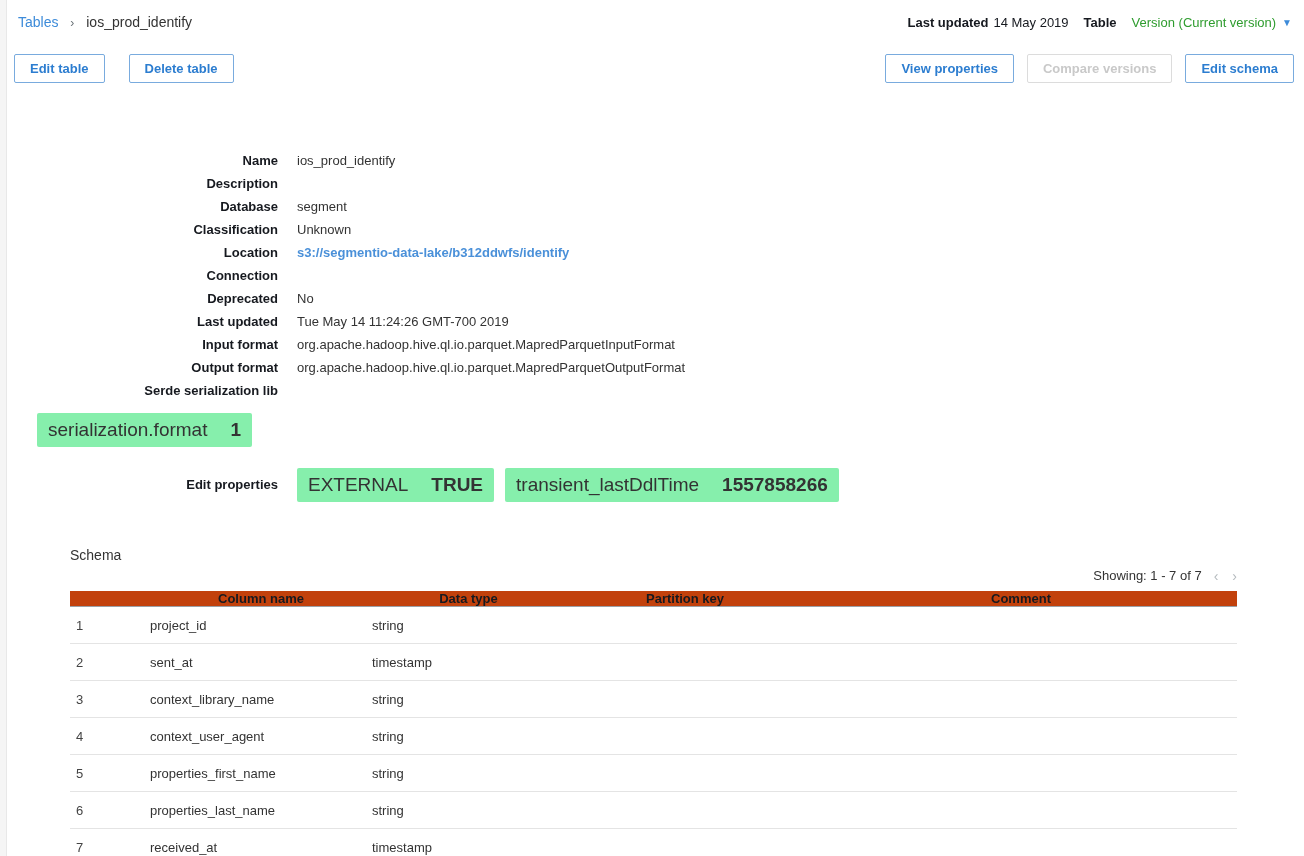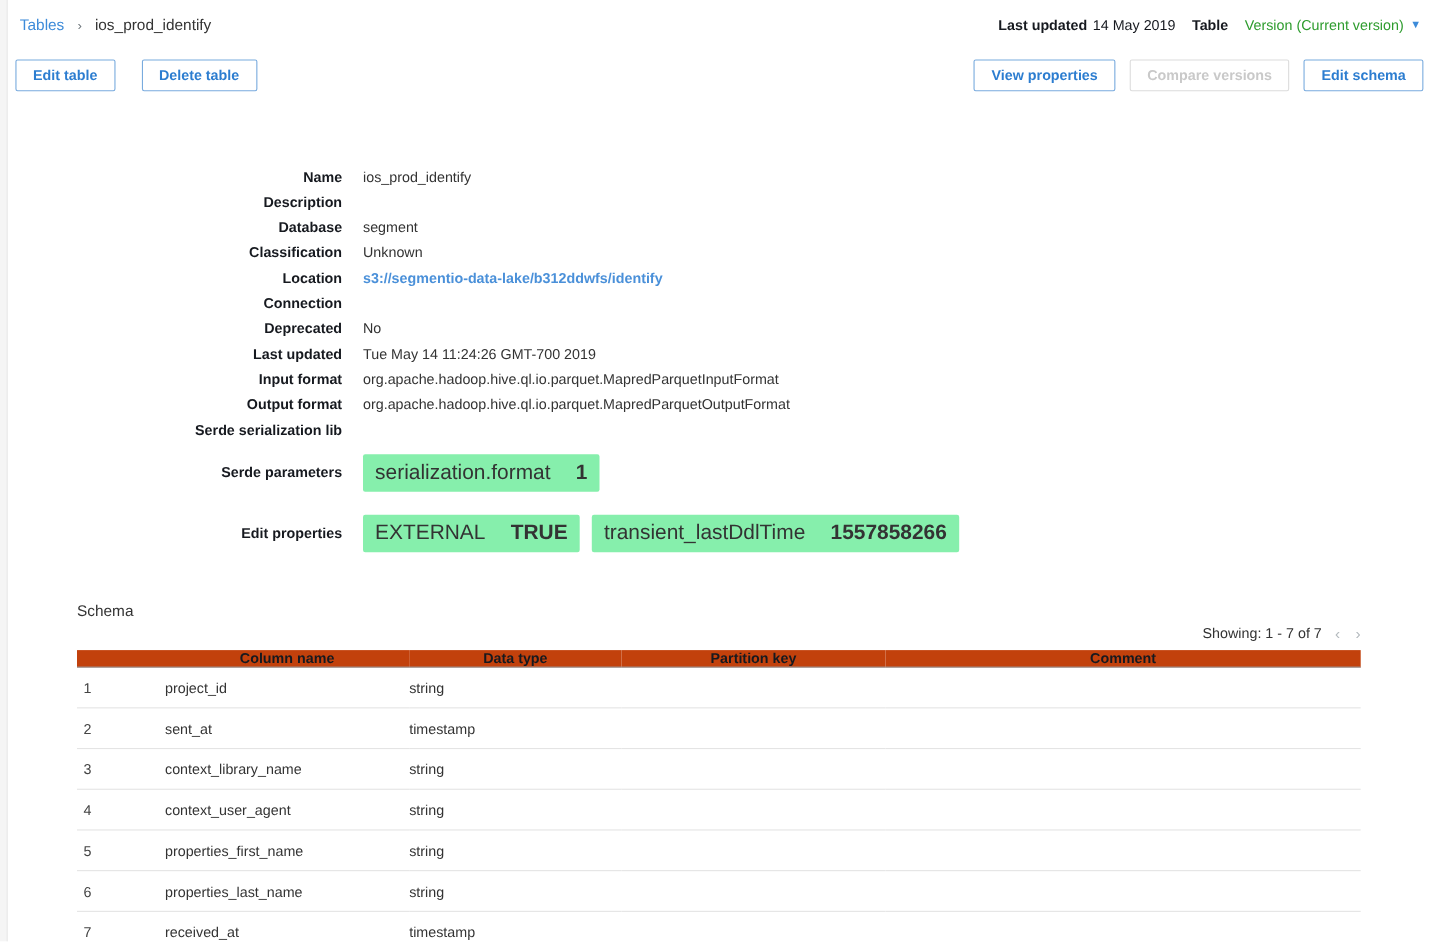--- a/index.html
+++ b/index.html
@@ -44,21 +44,21 @@
   .btn {
     background: #fff; border: 1px solid #79abde; color: #2c7dd0;
     font-size: 13px; font-weight: bold;
     padding: 7px 15px; border-radius: 2px; cursor: pointer;
     font-family: "Liberation Sans", sans-serif;
     line-height: 1;
   }
   .btn.disabled { border-color: #dcdcdc; color: #c9c9c9; cursor: default; }
 
   
-  .details { margin-top: 66px; padding-left: 7px; font-size: 13px; margin-left: 44px; }
+  .details { margin-top: 66px; padding-left: 18px; font-size: 13px; }
   .drow { display: flex; height: 23px; align-items: baseline; line-height: 23px; }
   .dlabel { width: 260px; text-align: right; font-weight: bold; color: #16191f; flex-shrink: 0; }
   .dvalue { margin-left: 19px; color: #333; }
   a.dvalue.link, .dvalue.link { color: #4a90d9; text-decoration: none; cursor: pointer; font-weight: bold; }
 
   .badge-row { display: flex; align-items: center; }
   .badge-row.serde { margin-top: 11px; }
   .badge-row.props { margin-top: 21px; }
   .badge-row .dlabel { line-height: 26px; }
   .badges { display: flex; gap: 11px; margin-left: 19px; }
@@ -169,21 +169,20 @@
     </div>
     <div class="drow">
       <div class="dlabel">Output format</div>
       <div class="dvalue">org.apache.hadoop.hive.ql.io.parquet.MapredParquetOutputFormat</div>
     </div>
     <div class="drow">
       <div class="dlabel">Serde serialization lib</div>
     </div>
 
     <div class="badge-row serde">
-      <div class="dlabel">Serde parameters</div>
       <div class="badges">
         <div class="badge">
           <span class="bkey">serialization.format</span>
           <span class="bdiv"></span>
           <span class="bval">1</span>
         </div>
       </div>
     </div>
 
     <div class="badge-row props">

